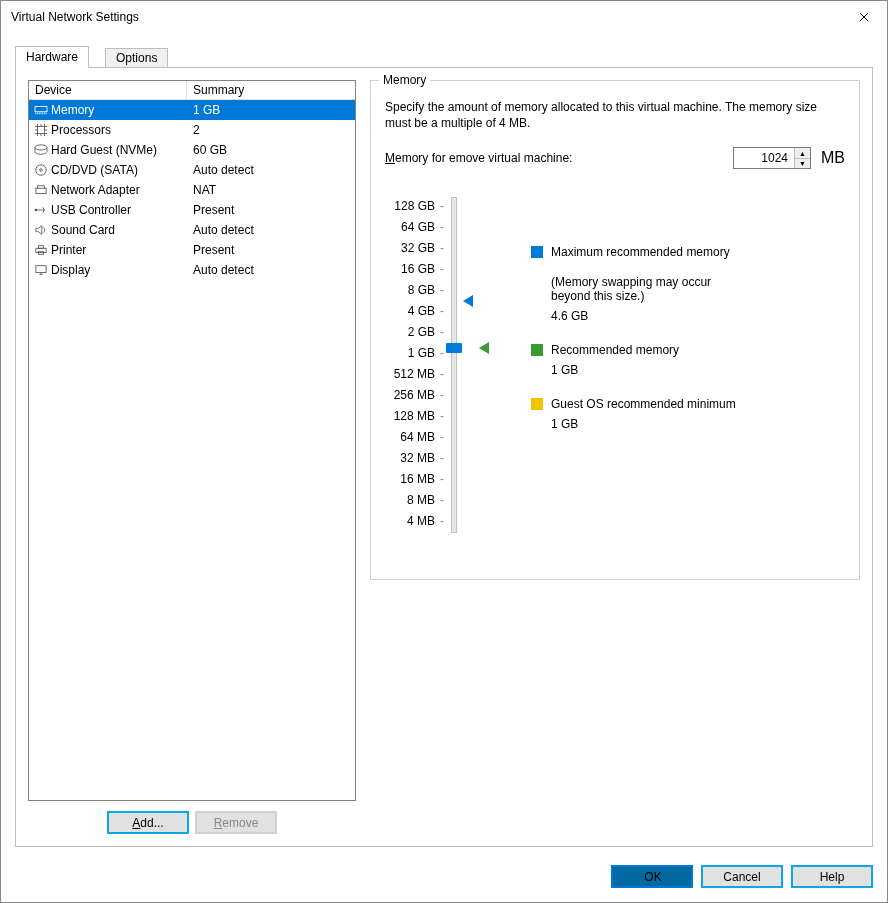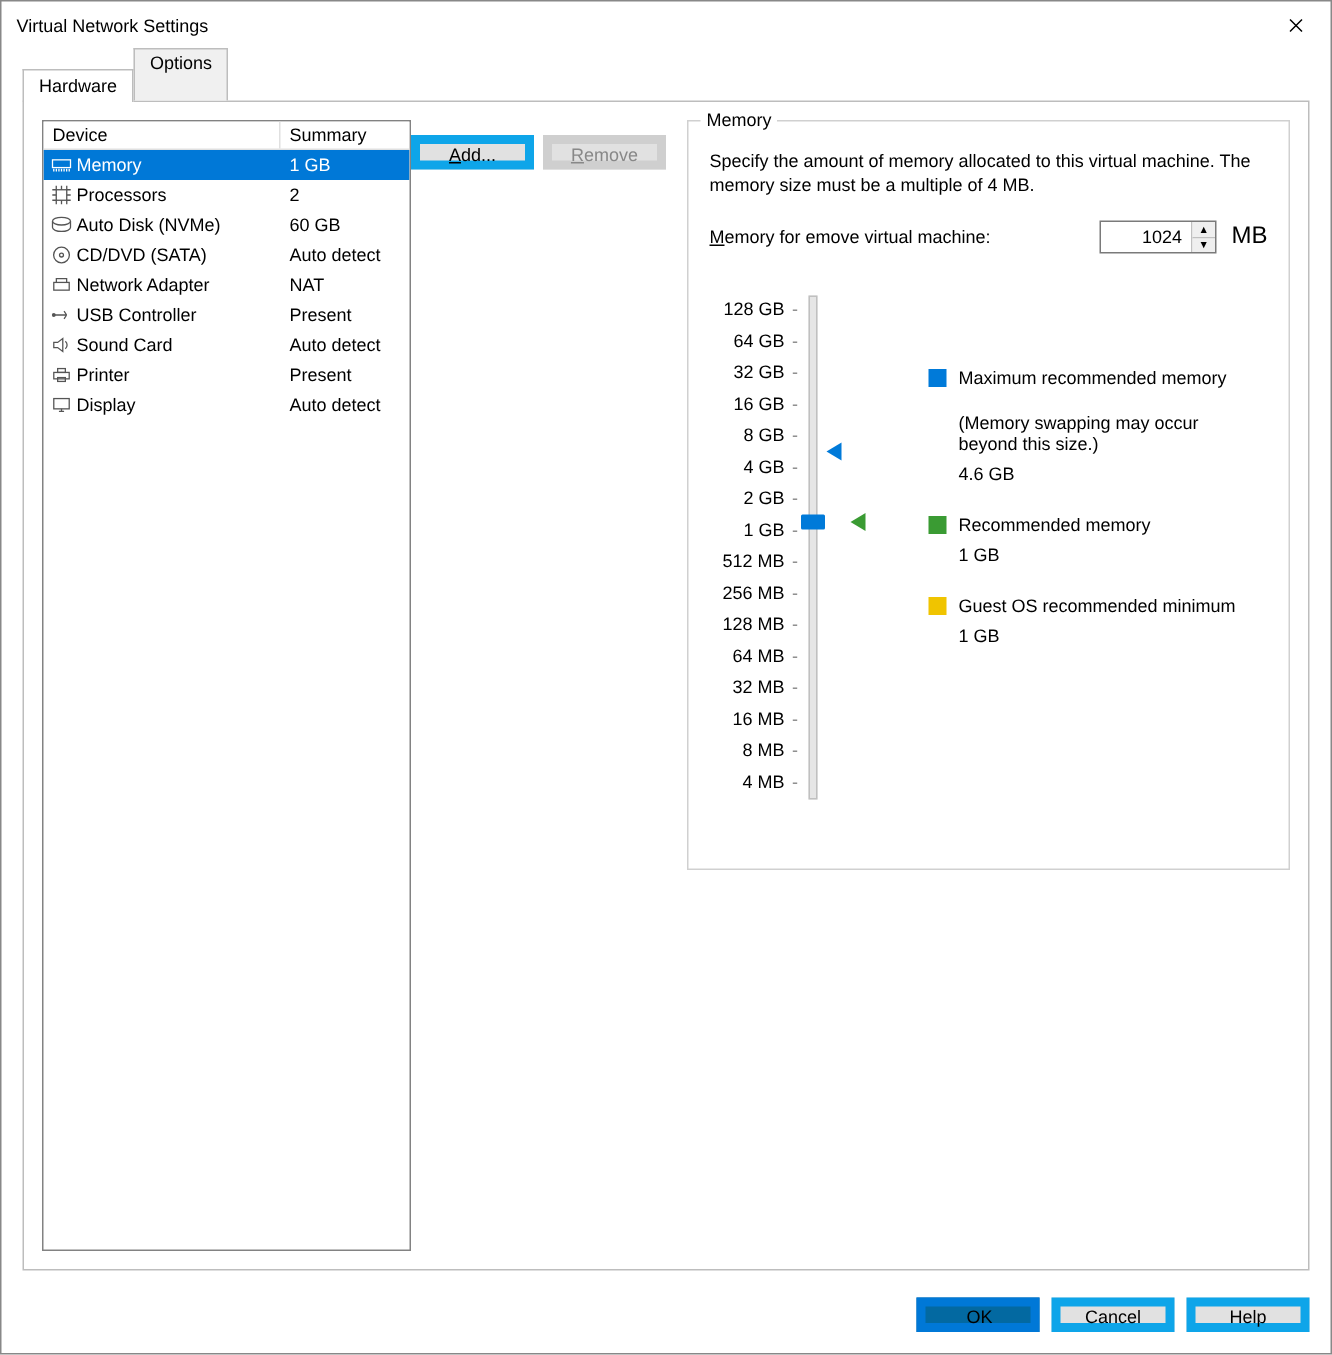--- a/index.html
+++ b/index.html
@@ -54,43 +54,44 @@
     padding: 3px 10px 3px 10px;
     margin-right: 0px;
     font-size: 12px;
     position:relative;
     cursor: default;
   }
   .tab:not(.active) {
     background:#f0f0f0;
     margin-top:2px;
     padding-top:2px;
-    padding-bottom:18px;
+    padding-bottom:2px;
+    margin-left:16px;
   }
   .tab.active {
     background:#fff;
     z-index:3;
     margin-bottom:-1px;
     padding-bottom:4px;
   }
   .tabpage {
     border: 1px solid #bdbdbd;
     flex:1;
     display:flex;
     padding: 12px 12px 12px 12px;
     gap: 14px;
     position:relative;
     z-index:1;
   }
 
   
   .left-col {
-    width: 416px;
-    display:flex;
-    flex-direction:row;
+    width: 328px;
+    display:flex;
+    flex-direction:column;
   }
   .device-list {
     flex:1;
     border: 1px solid #828282;
     background:#fff;
     overflow:hidden;
   }
   .device-header {
     display:flex;
     border-bottom: 1px solid #e0e0e0;
@@ -132,21 +133,21 @@
   }
   .below-list {
     display:flex;
     justify-content:center;
     gap: 6px;
     padding-top: 10px;
   }
   .btn {
     min-width: 82px;
     height: 23px;
-    border: 6px solid #0ea5e9;
+    border: 2px solid #0ea5e9;
     background: #e1e1e1;
     font-family: inherit;
     font-size: 12px;
     cursor: default;
     padding: 0 10px;
   }
   .btn[disabled] {
     color: #888;
     border-color: #cfcfcf;
   }
@@ -378,21 +379,21 @@
               <span class="device-label">Processors</span>
               <span class="summary-label">2</span>
             </div>
             <div class="device-row">
               <span class="icon-cell ico">
                 <svg width="14" height="12" viewBox="0 0 16 14">
                   <ellipse cx="8" cy="4" rx="7" ry="3" fill="none" stroke="#555"></ellipse>
                   <path d="M1 4v5a7 3 0 0 0 14 0V4" fill="none" stroke="#555"></path>
                 </svg>
               </span>
-              <span class="device-label">Auto Disk (NVMe)</span>
+              <span class="device-label">Hard Guest (NVMe)</span>
               <span class="summary-label">60 GB</span>
             </div>
             <div class="device-row">
               <span class="icon-cell ico">
                 <svg width="14" height="14" viewBox="0 0 16 16">
                   <circle cx="8" cy="8" r="6" fill="none" stroke="#555"></circle>
                   <circle cx="8" cy="8" r="1.5" fill="none" stroke="#555"></circle>
                 </svg>
               </span>
               <span class="device-label">CD/DVD (SATA)</span>

